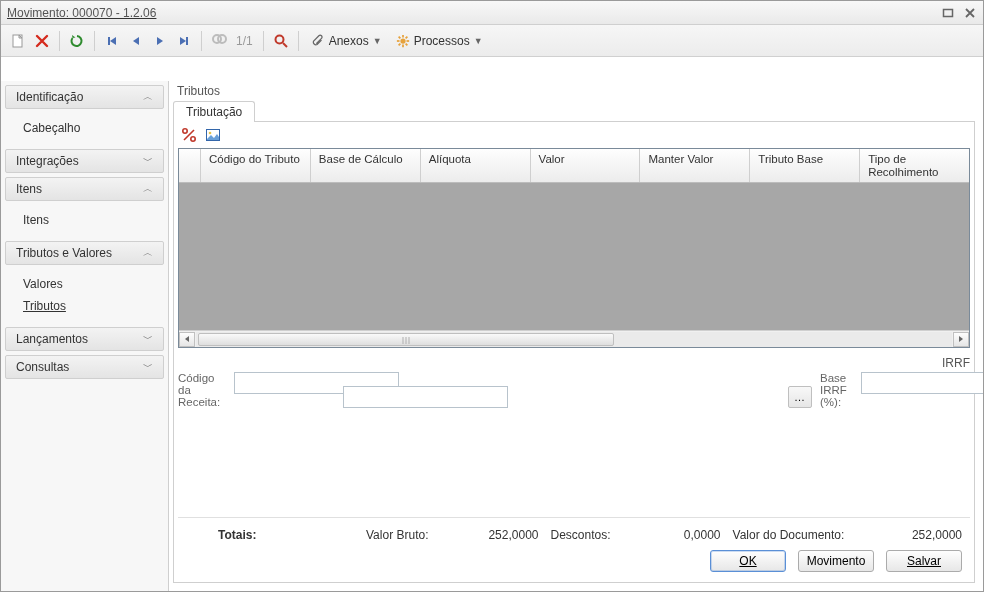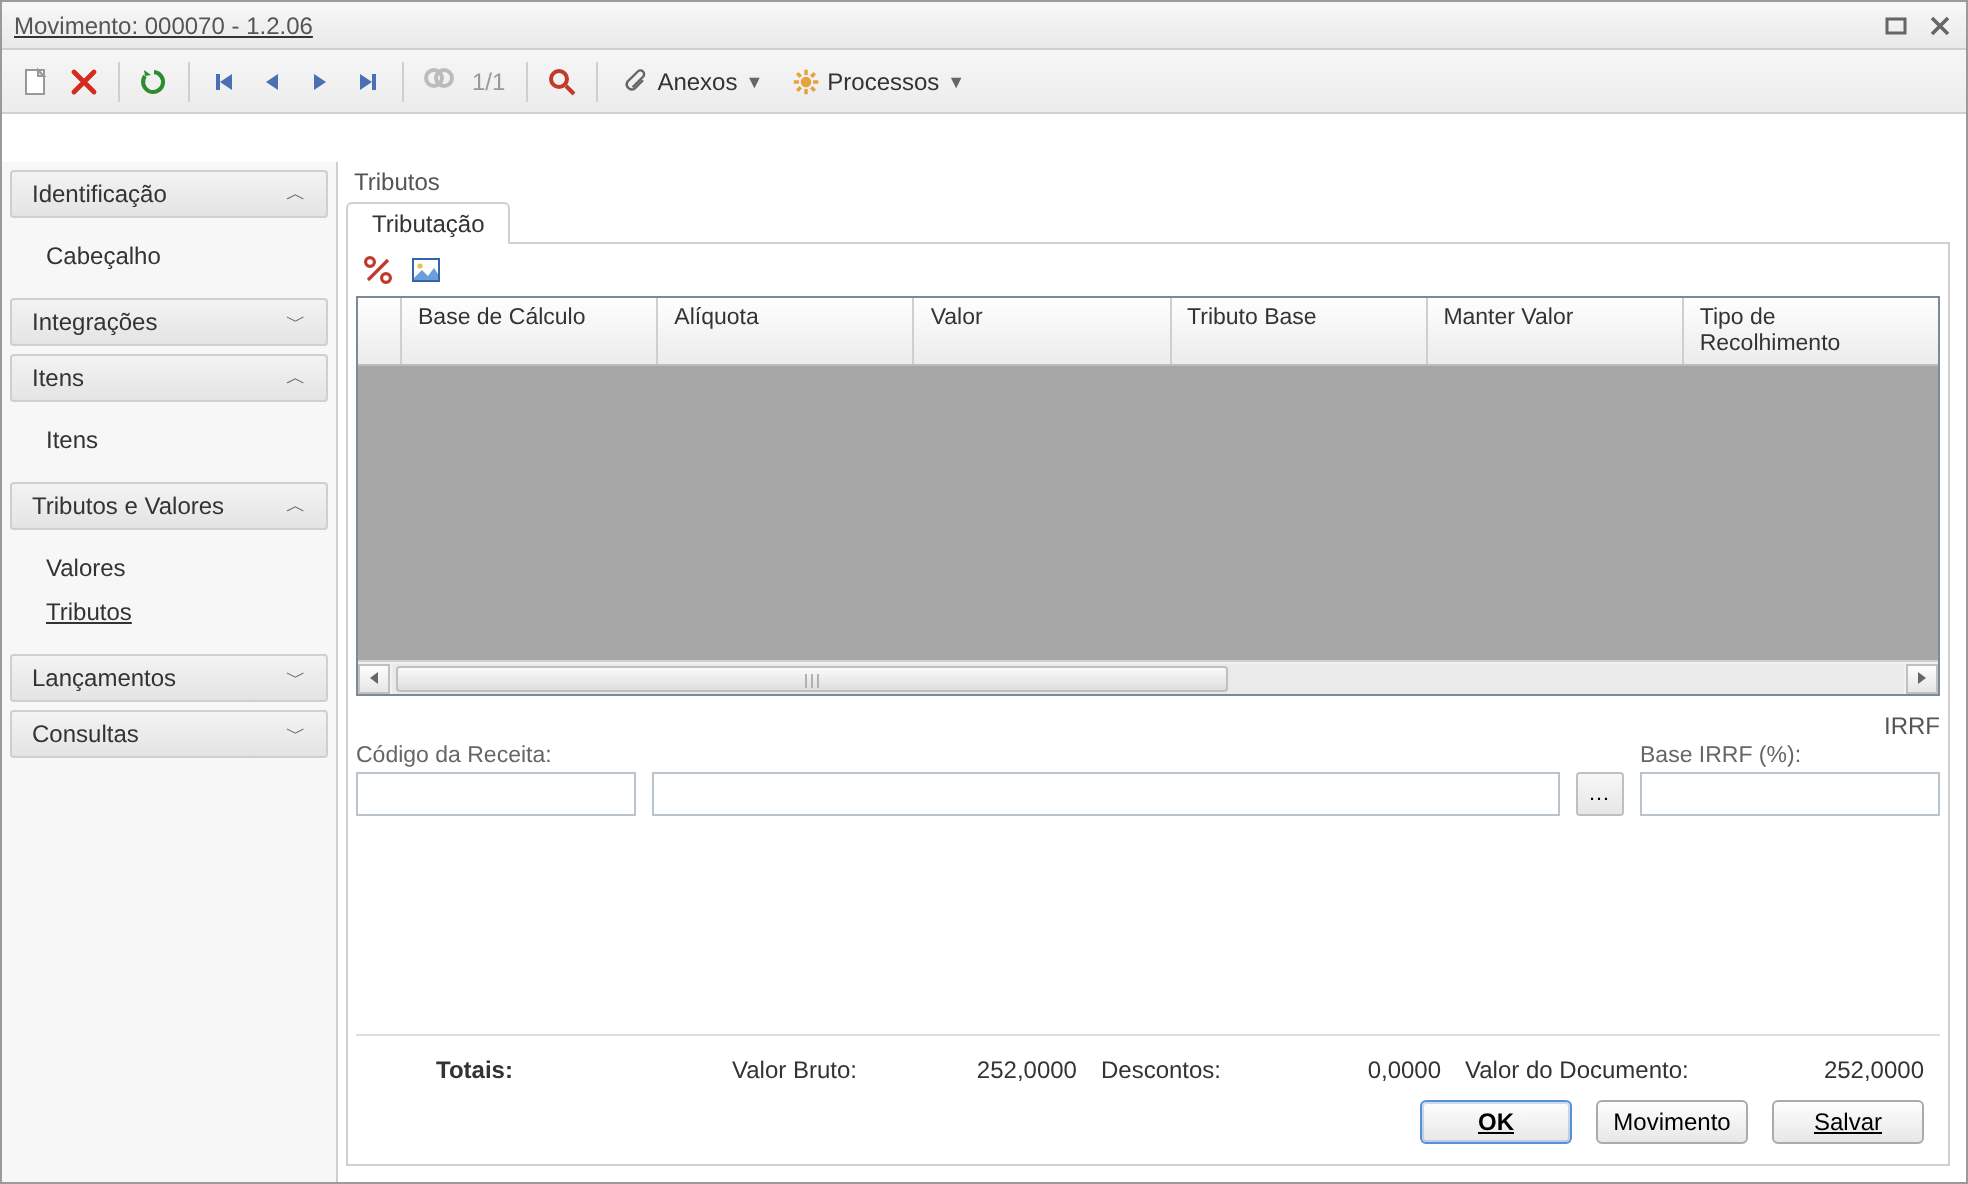--- a/index.html
+++ b/index.html
@@ -52,34 +52,34 @@
   .hscroll { height: 17px; background: #f0f0f0; border-top: 1px solid #cfcfcf; display: flex; align-items: center; }
   .hs-btn { width: 16px; height: 15px; background: linear-gradient(#fdfdfd,#e6e6e6); border: 1px solid #c0c0c0; display: flex; align-items: center; justify-content: center; cursor: pointer; }
   .hs-track { flex: 1; height: 15px; background: #eaeaea; position: relative; margin: 0 1px; }
   .hs-thumb { position: absolute; left: 2px; top: 1px; height: 13px; width: 55%; background: linear-gradient(#fafafa,#dedede); border: 1px solid #bfbfbf; border-radius: 2px; }
   .hs-grip { position: absolute; left: 50%; top: 3px; transform: translateX(-50%); display: flex; gap: 2px; }
   .hs-grip span { width: 1px; height: 7px; background: #b0b0b0; }
 
   
   .section-label { color: #555; margin-top: 8px; padding-left: 2px; text-align: right; }
   .form-row { display: flex; align-items: flex-end; gap: 8px; margin-top: 2px; }
-  .form-group { display: flex; flex-direction: column; gap: 2px; }
+  .form-group { display: flex; flex-direction: row; gap: 14px; }
   .flabel { color: #666; font-size: 11.5px; }
   .tin { height: 22px; border: 1px solid #b8c3cc; background: #fff; padding: 2px 4px; font-size: 12px; }
   .lookup-btn { width: 24px; height: 22px; background: linear-gradient(#f8f8f8,#e6e6e6); border: 1px solid #bfbfbf; border-radius: 2px; cursor: pointer; display: flex; align-items: center; justify-content: center; font-size: 11px; letter-spacing: 1px; }
 
   
   .footer { border-top: 1px solid #e0e0e0; margin-top: auto; padding: 6px 8px 0 8px; }
   .totals { display: flex; align-items: center; padding: 4px 0 8px 0; }
   .totals .lab { color: #333; }
   .totals .val { text-align: right; min-width: 80px; }
   .totals .bold { font-weight: bold; }
   .buttons { display: flex; justify-content: flex-end; gap: 12px; padding-bottom: 6px; }
   .btn { min-width: 76px; height: 22px; background: linear-gradient(#fefefe,#e7e7e7); border: 1px solid #ababab; border-radius: 3px; cursor: pointer; font-size: 12px; display: flex; align-items: center; justify-content: center; }
-  .btn.default { border-color: #5a8fd6; box-shadow: 0 0 0 1px rgba(90,143,214,0.3) inset; font-weight: bold; }
+  .btn.default { border-color: #5a8fd6; box-shadow: 0 0 0 1px rgba(90,143,214,0.3) inset; }
   .btn .u { text-decoration: underline; }
 
   
   svg { display: block; }
 </style>
 </head>
 <body>
 
 <div class="titlebar">
   <span class="title">Movimento: 000070 - 1.2.06</span>
@@ -246,25 +246,26 @@
               <rect x="1.5" y="2.5" width="13" height="11" fill="#fff" stroke="#3366aa"></rect>
               <circle cx="5" cy="6" r="1.3" fill="#e6c34a"></circle>
               <path d="M2 12 L6 8 L9 11 L12 7 L14 10 L14 13 L2 13 Z" fill="#6aa0d8"></path>
             </svg>
         </div>
       </div>
 
       <div class="grid-wrap">
         <div class="grid-header">
           <div class="gh-first"></div>
+          <div class="gh">Código do Tributo</div>
           <div class="gh">Base de Cálculo</div>
           <div class="gh">Alíquota</div>
           <div class="gh">Valor</div>
+          <div class="gh">Manter Valor</div>
           <div class="gh">Tributo Base</div>
-          <div class="gh">Manter Valor</div>
           <div class="gh">Tipo de Recolhimento</div>
         </div>
         <div class="grid-body"></div>
         <div class="hscroll">
           <div class="hs-btn">
               <svg width="8" height="8" viewBox="0 0 8 8">
                 <path d="M6 1 L2 4 L6 7 Z" fill="#666"></path>
               </svg>
             </div>
           <div class="hs-track">

